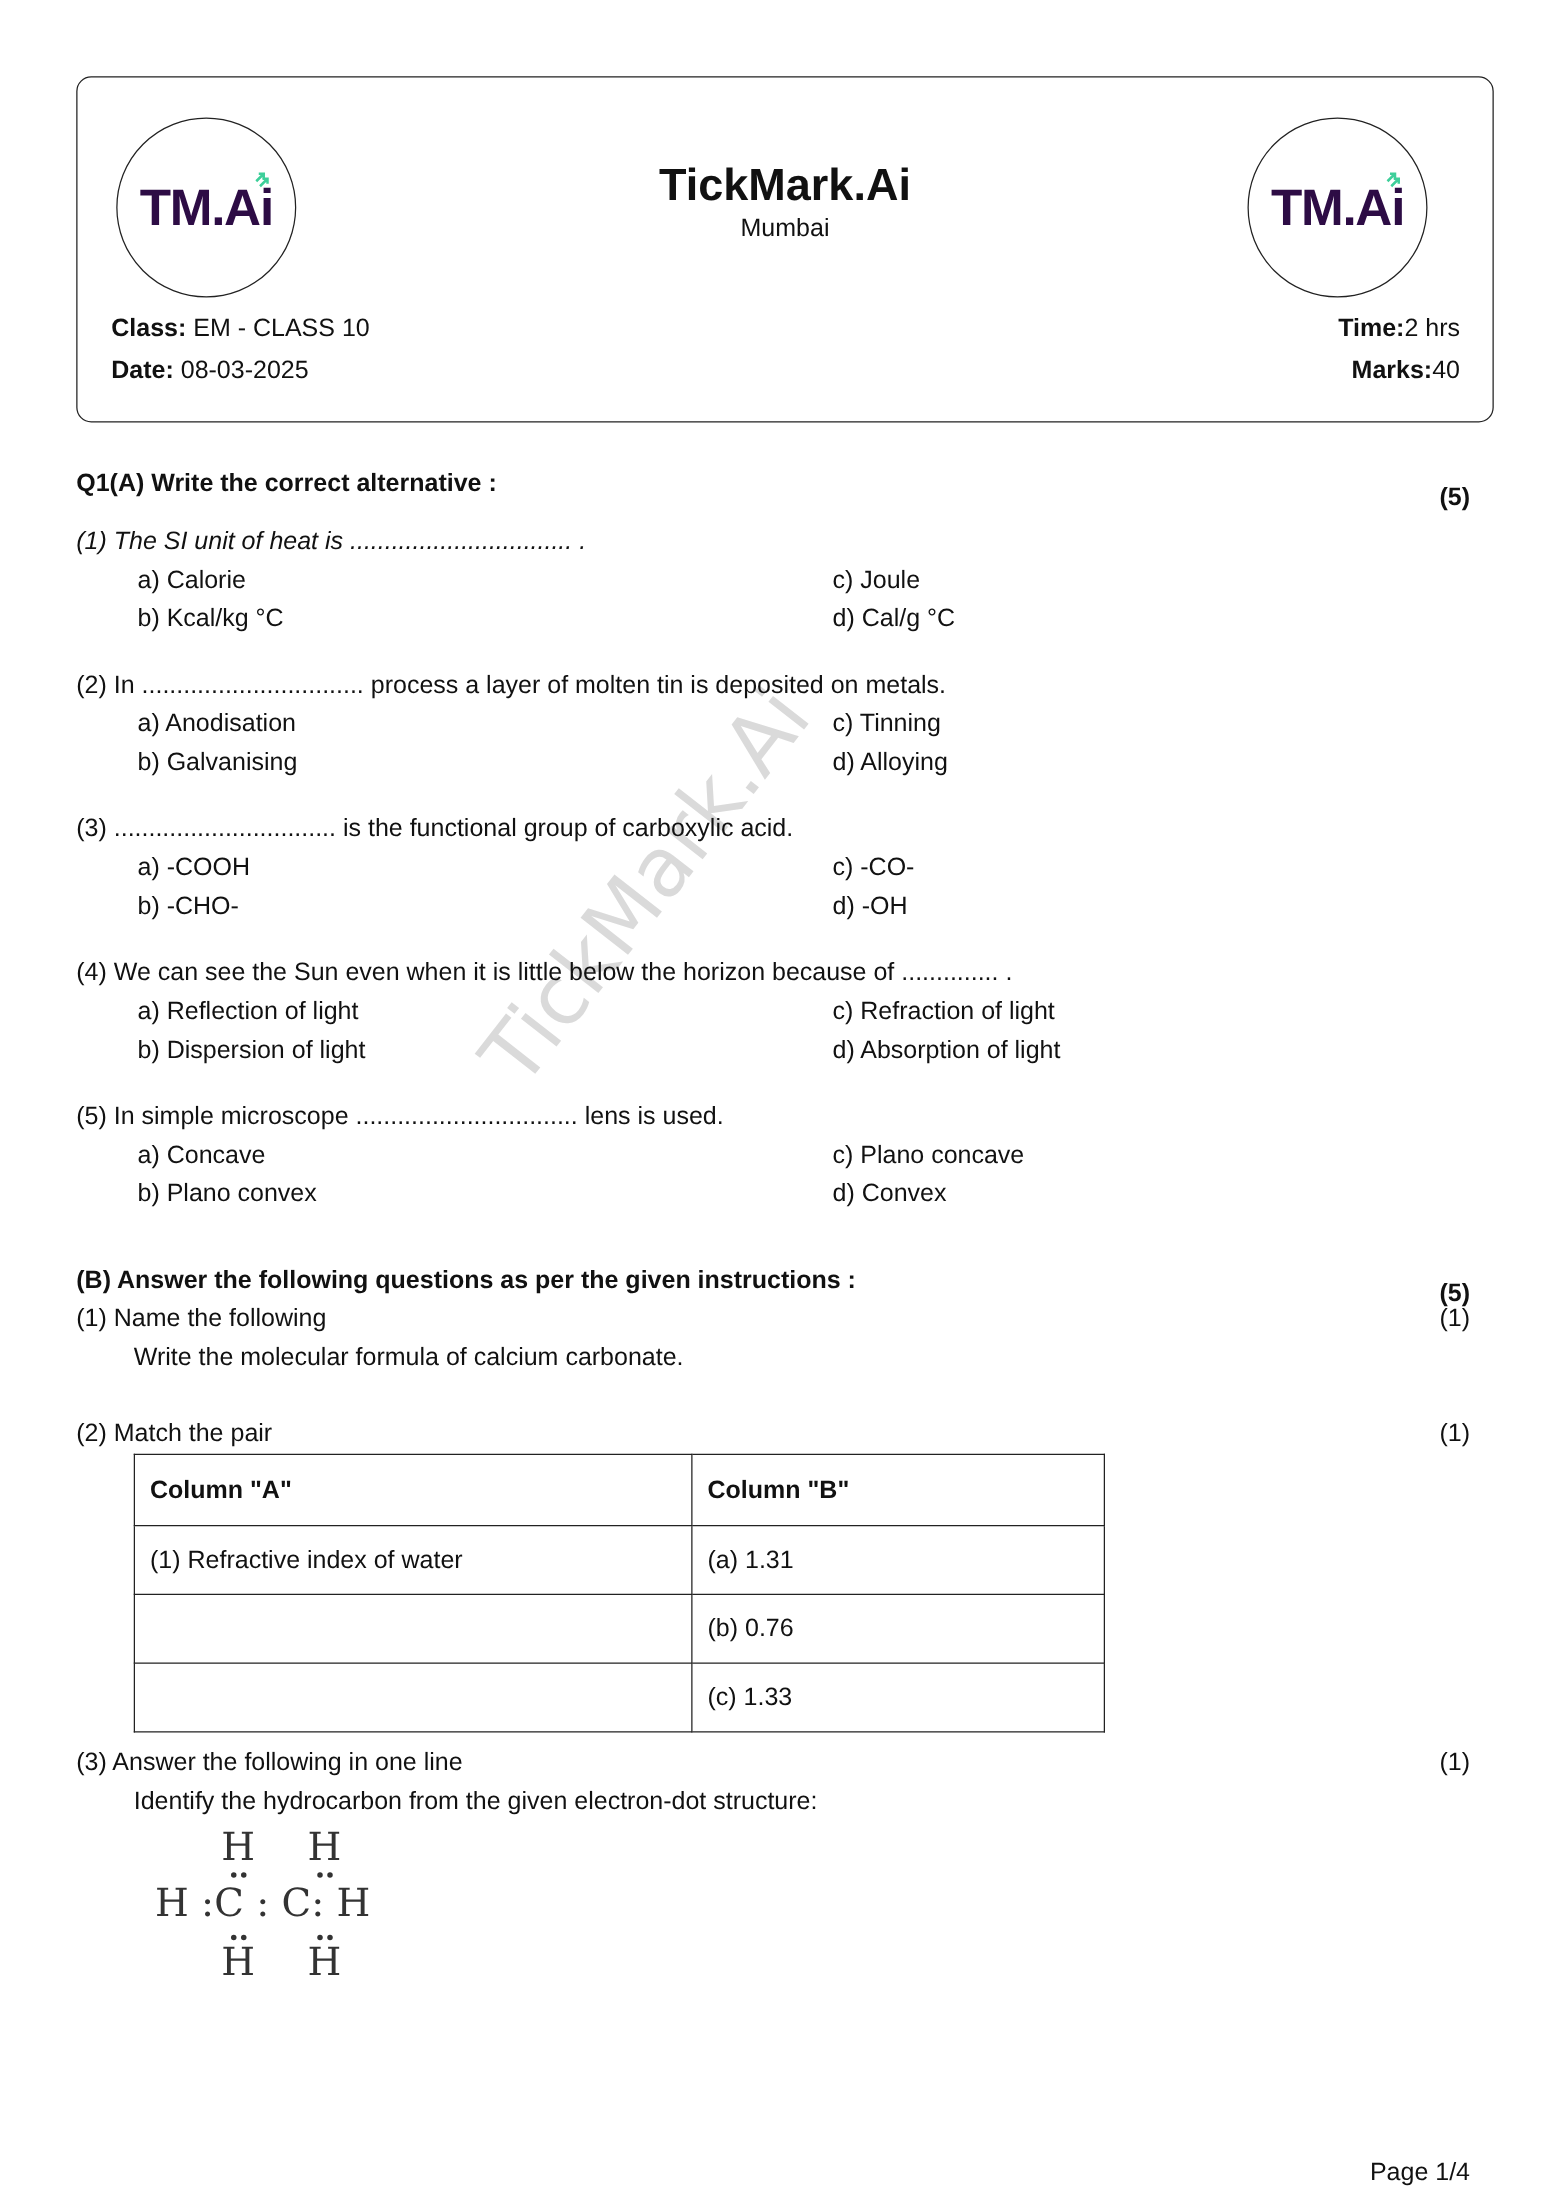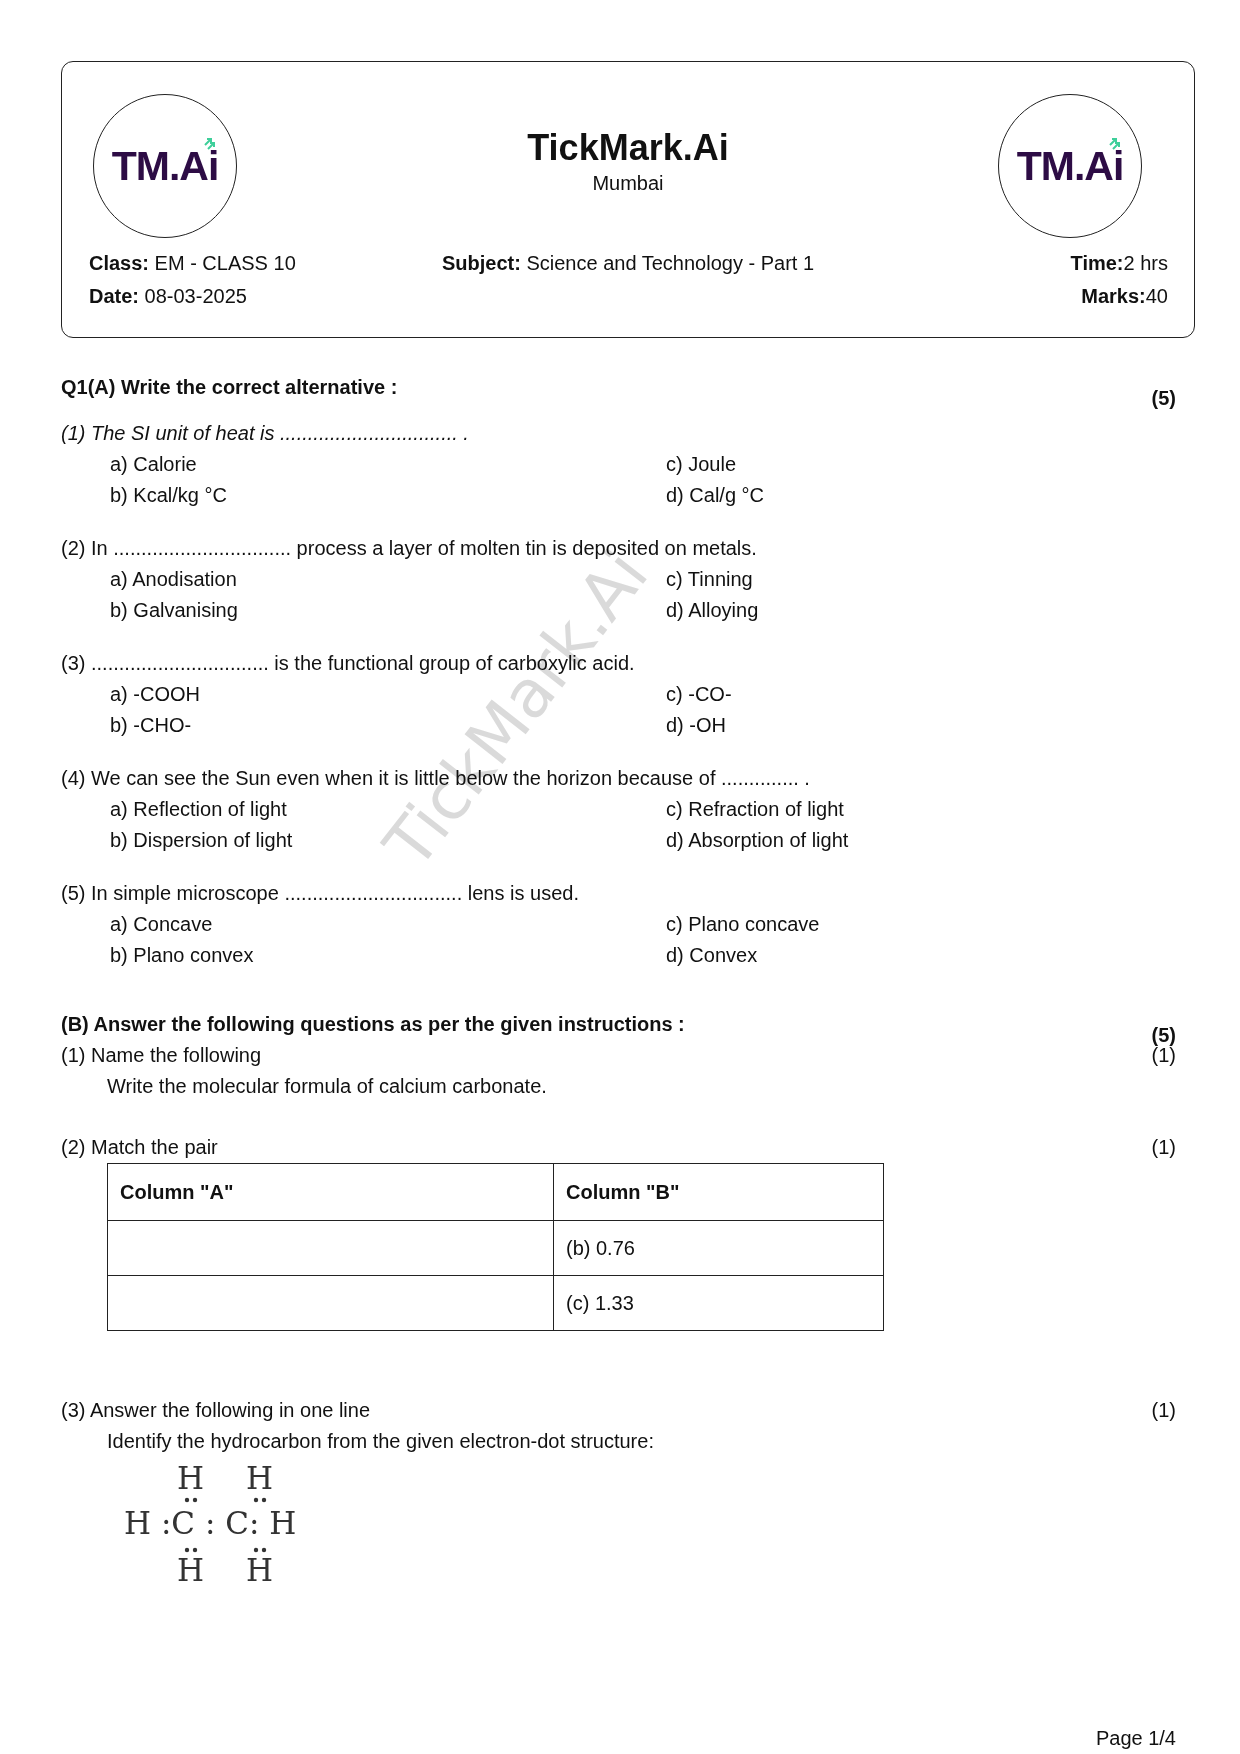--- a/index.html
+++ b/index.html
@@ -98,24 +98,20 @@
     <svg width="16" height="16" viewBox="0 0 16 16" style="position:absolute; left:108px; top:42px;">
       <path d="M3 8 L9 2 M5 2 H9 V6" stroke="#3ecf9a" stroke-width="2" fill="none"></path>
       <path d="M6 12 L12 6 M8 6 H12 V10" stroke="#3ecf9a" stroke-width="2" fill="none"></path>
     </svg>
   </div>
 
   <div class="meta l row1">
     <b>Class:</b>
     <span>EM - CLASS 10</span>
   </div>
-  <div class="meta c row1">
-    <b>Subject:</b>
-    <span>Science and Technology - Part 1</span>
-  </div>
   <div class="meta r row1">
     <b>Time:</b><span>2 hrs</span>
   </div>
 
   <div class="meta l row2">
     <b>Date:</b>
     <span>08-03-2025</span>
   </div>
   <div class="meta r row2">
     <b>Marks:</b><span>40</span>
@@ -165,20 +161,24 @@
 <div class="sub" style="top:1075px;">Write the molecular formula of calcium carbonate.</div>
 
 <div class="q" style="top:1136px;">(2) Match the pair</div>
 <div class="marks" style="top:1136px;">(1)</div>
 
 <table class="match">
   <tbody>
       <tr>
     <th class="ca">Column "A"</th>
     <th class="cb">Column "B"</th>
+  </tr>
+  <tr>
+    <td class="ca">(1) Refractive index of water</td>
+    <td class="cb">(a) 1.31</td>
   </tr>
   <tr>
     <td class="ca"></td>
     <td class="cb">(b) 0.76</td>
   </tr>
   <tr>
     <td class="ca"></td>
     <td class="cb">(c) 1.33</td>
   </tr>
 </tbody>

